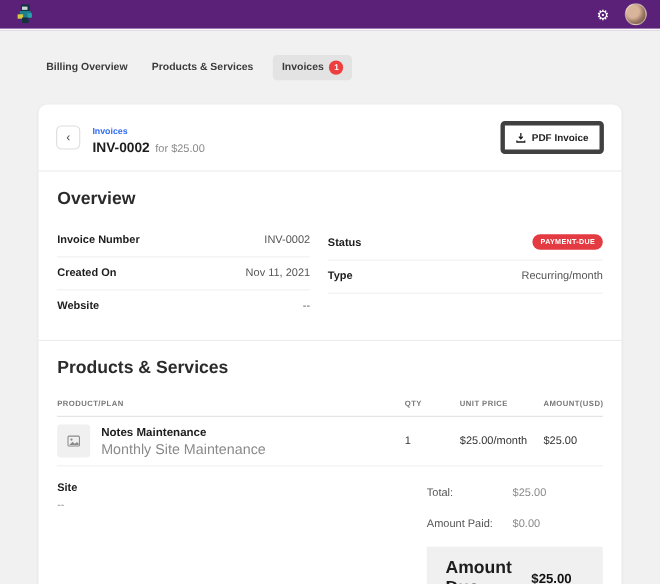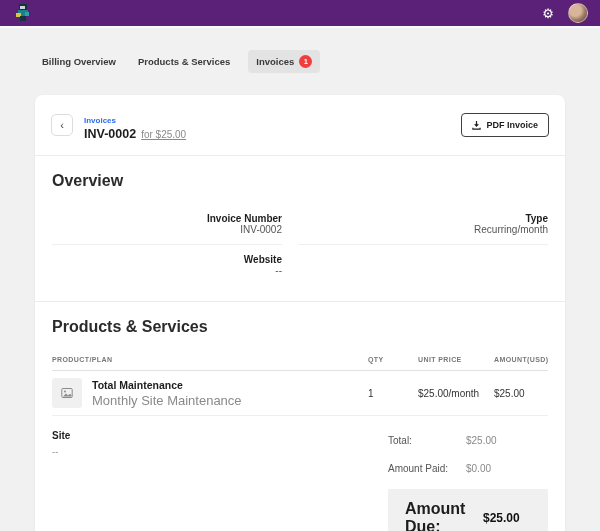--- a/index.html
+++ b/index.html
@@ -106,27 +106,27 @@
   .breadcrumb {
     color: #2f6bf0;
     font-size: 8px;
     font-weight: bold;
     cursor: pointer;
     margin-bottom: 2px;
     display: inline-block;
   }
   .title-line { display: flex; align-items: baseline; gap: 5px; }
   .invoice-id { font-size: 12.5px; font-weight: bold; color: #1d1d1d; }
-  .invoice-sub { font-size: 10px; color: #8a8a8a; text-decoration: underline; }
+  .invoice-sub { font-size: 10px; color: #8a8a8a; }
   .pdf-btn {
     display: flex;
     align-items: center;
     gap: 5px;
     background: #fff;
-    border: 1px solid #404040;
+    border: 4px solid #404040;
     border-radius: 4px;
     padding: 6px 10px;
     font-size: 9px;
     font-weight: bold;
     color: #1d1d1d;
     cursor: pointer;
     font-family: "Liberation Sans", sans-serif;
   }
 
   
@@ -137,21 +137,20 @@
     grid-template-columns: 230px 1fr;
     column-gap: 16px;
   }
   .ov-row {
     display: flex;
     justify-content: space-between;
     align-items: flex-end;
     padding: 9px 0;
     border-bottom: 1px solid #efefef;
     min-height: 27px;
-    flex-direction: column;
   }
   .ov-row.no-border { border-bottom: none; }
   .ov-label { font-size: 10px; font-weight: bold; color: #1d1d1d; }
   .ov-value { font-size: 10px; color: #555; }
   .status-pill {
     background: #e43a41;
     color: #fff;
     font-size: 6.5px;
     font-weight: bold;
     letter-spacing: 0.3px;
@@ -259,26 +258,34 @@
   </div>
 
   <div class="section">
     <div class="section-title">Overview</div>
     <div class="ov-grid">
       <div>
         <div class="ov-row">
           <span class="ov-label">Invoice Number</span>
           <span class="ov-value">INV-0002</span>
         </div>
+        <div class="ov-row">
+          <span class="ov-label">Created On</span>
+          <span class="ov-value">Nov 11, 2021</span>
+        </div>
         <div class="ov-row no-border">
           <span class="ov-label">Website</span>
           <span class="ov-value">--</span>
         </div>
       </div>
       <div>
+        <div class="ov-row">
+          <span class="ov-label">Status</span>
+          <span class="status-pill">PAYMENT-DUE</span>
+        </div>
         <div class="ov-row">
           <span class="ov-label">Type</span>
           <span class="ov-value">Recurring/month</span>
         </div>
       </div>
     </div>
   </div>
 
   <div class="products-section">
     <div class="section-title">Products &amp; Services</div>
@@ -293,21 +300,21 @@
     <div class="tbl-row">
       <div class="prod-cell col-product">
         <div class="prod-thumb">
           <svg width="12" height="12" viewBox="0 0 12 12">
             <rect x="0.8" y="1.5" width="10.4" height="9" rx="1" fill="none" stroke="#8a8a8a" stroke-width="1"></rect>
             <circle cx="4" cy="4.6" r="1" fill="#8a8a8a"></circle>
             <path d="M2 9.5 L5 6.5 L7 8.5 L9 6.8 L10.5 8.5 L10.5 9.5 Z" fill="#8a8a8a"></path>
           </svg>
         </div>
         <div>
-          <div class="prod-name">Total Maintenance</div>
+          <div class="prod-name">Notes Maintenance</div>
           <div class="prod-desc">Monthly Site Maintenance</div>
         </div>
       </div>
       <span class="cell-val col-qty">1</span>
       <span class="cell-val col-unit">$25.00/month</span>
       <span class="cell-val col-amount">$25.00</span>
     </div>
 
     <div class="bottom-flex">
       <div class="notes">

